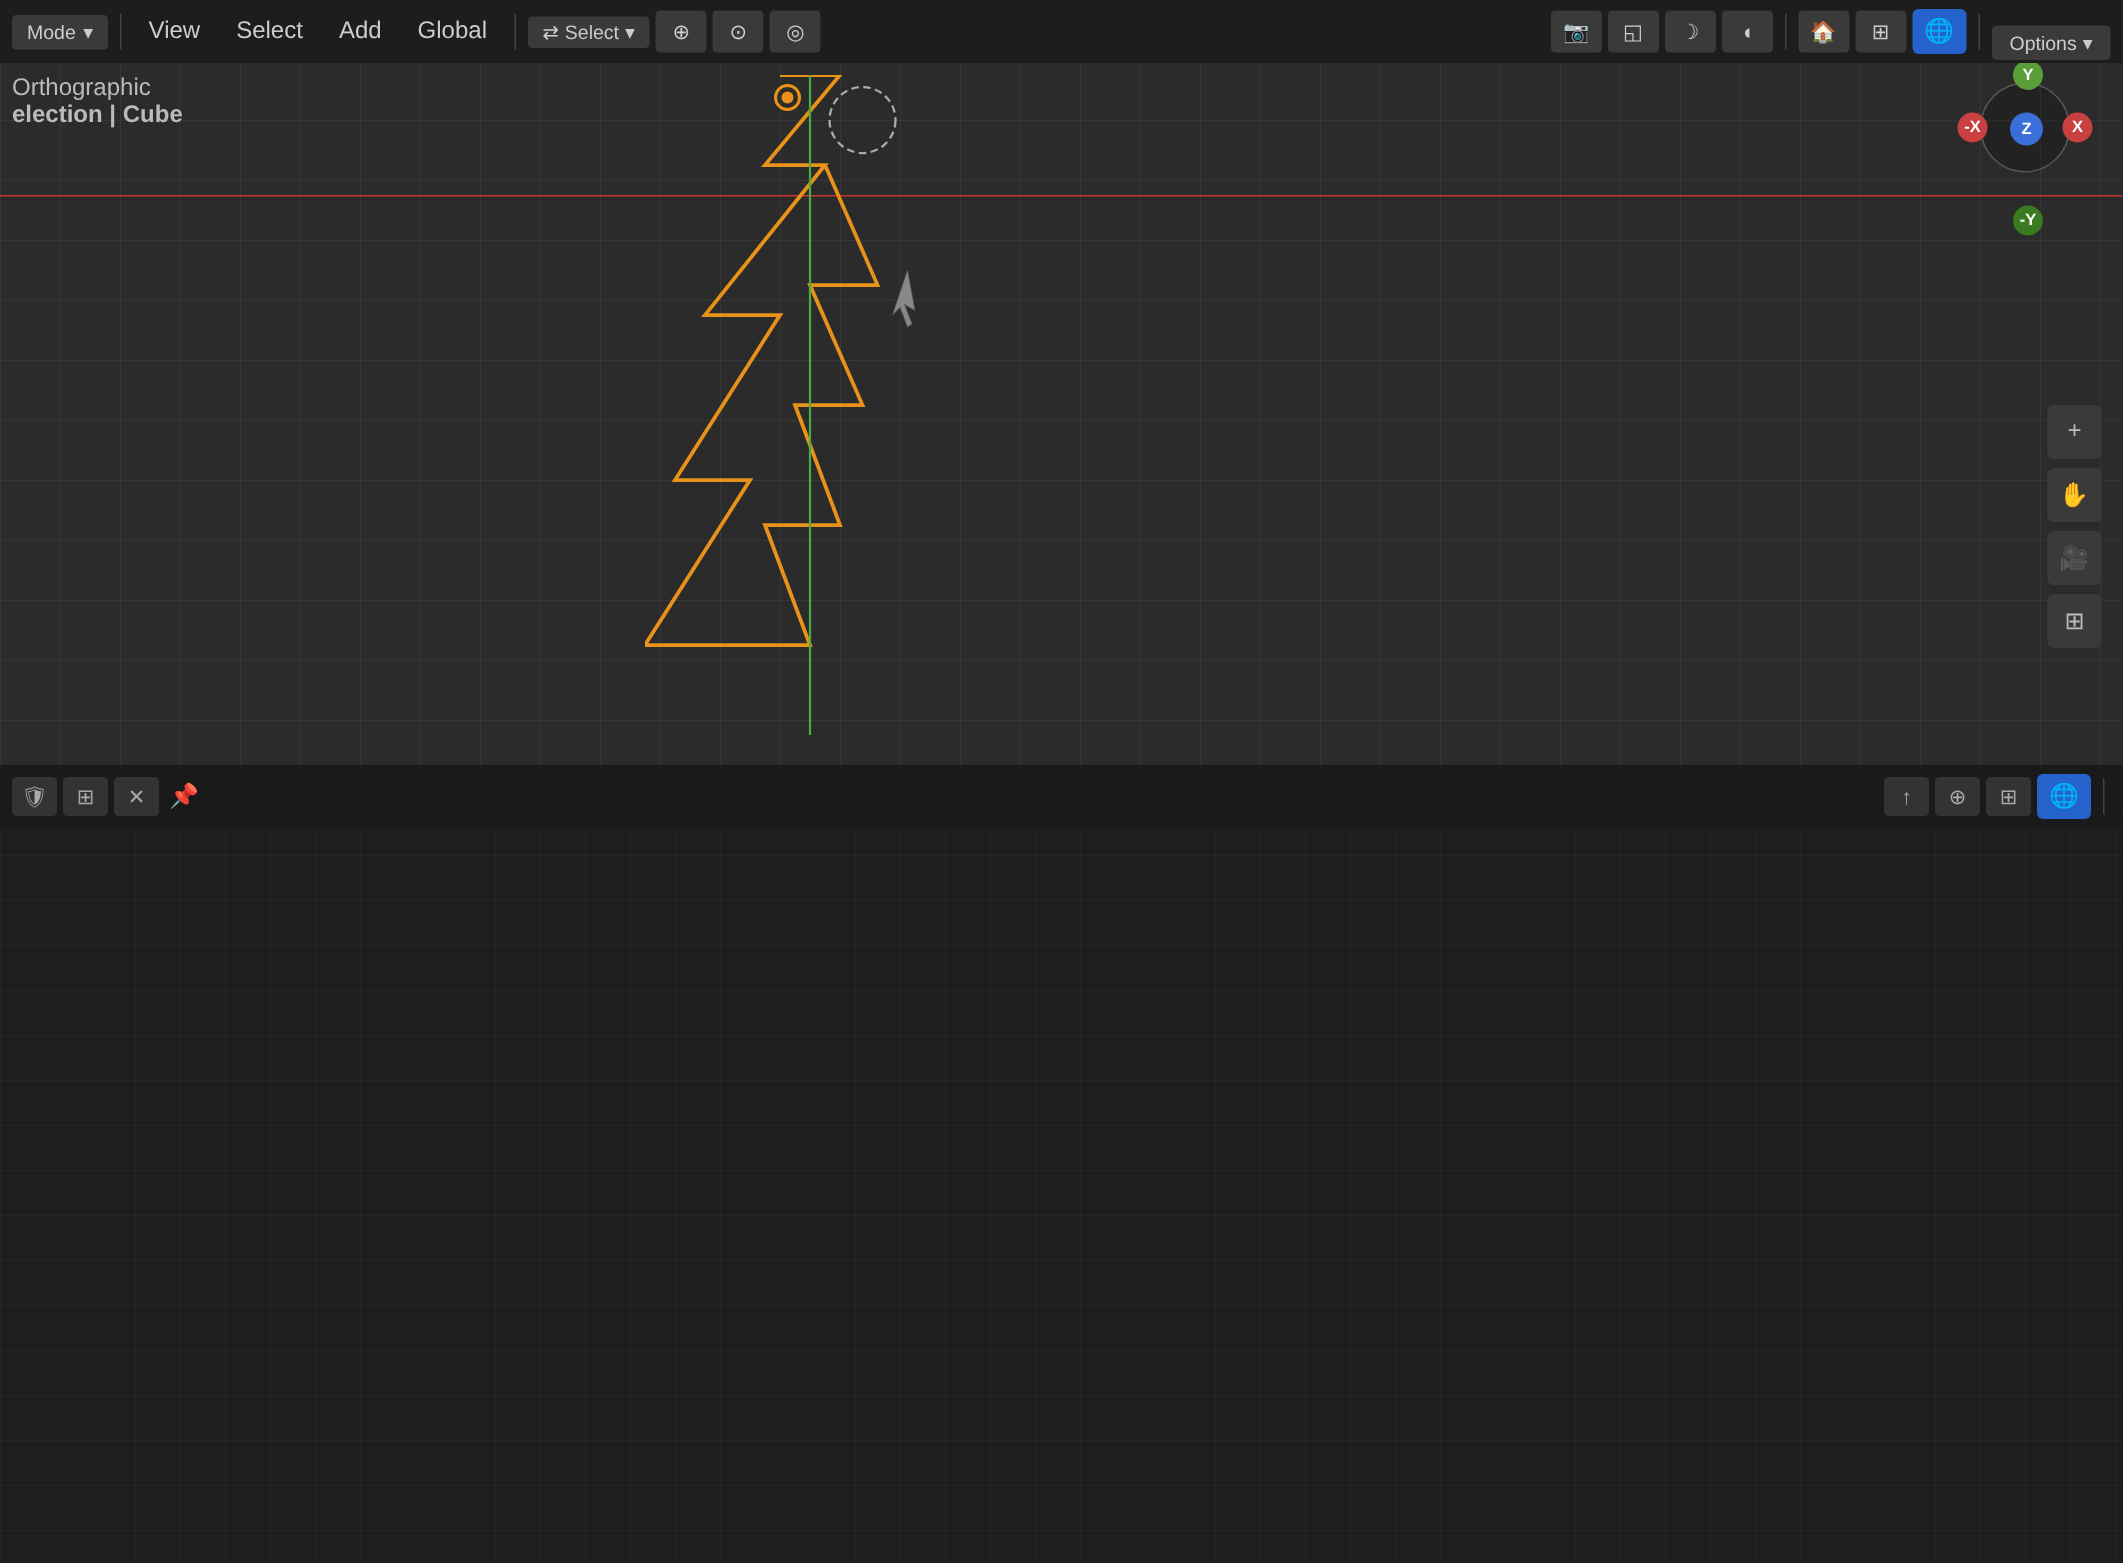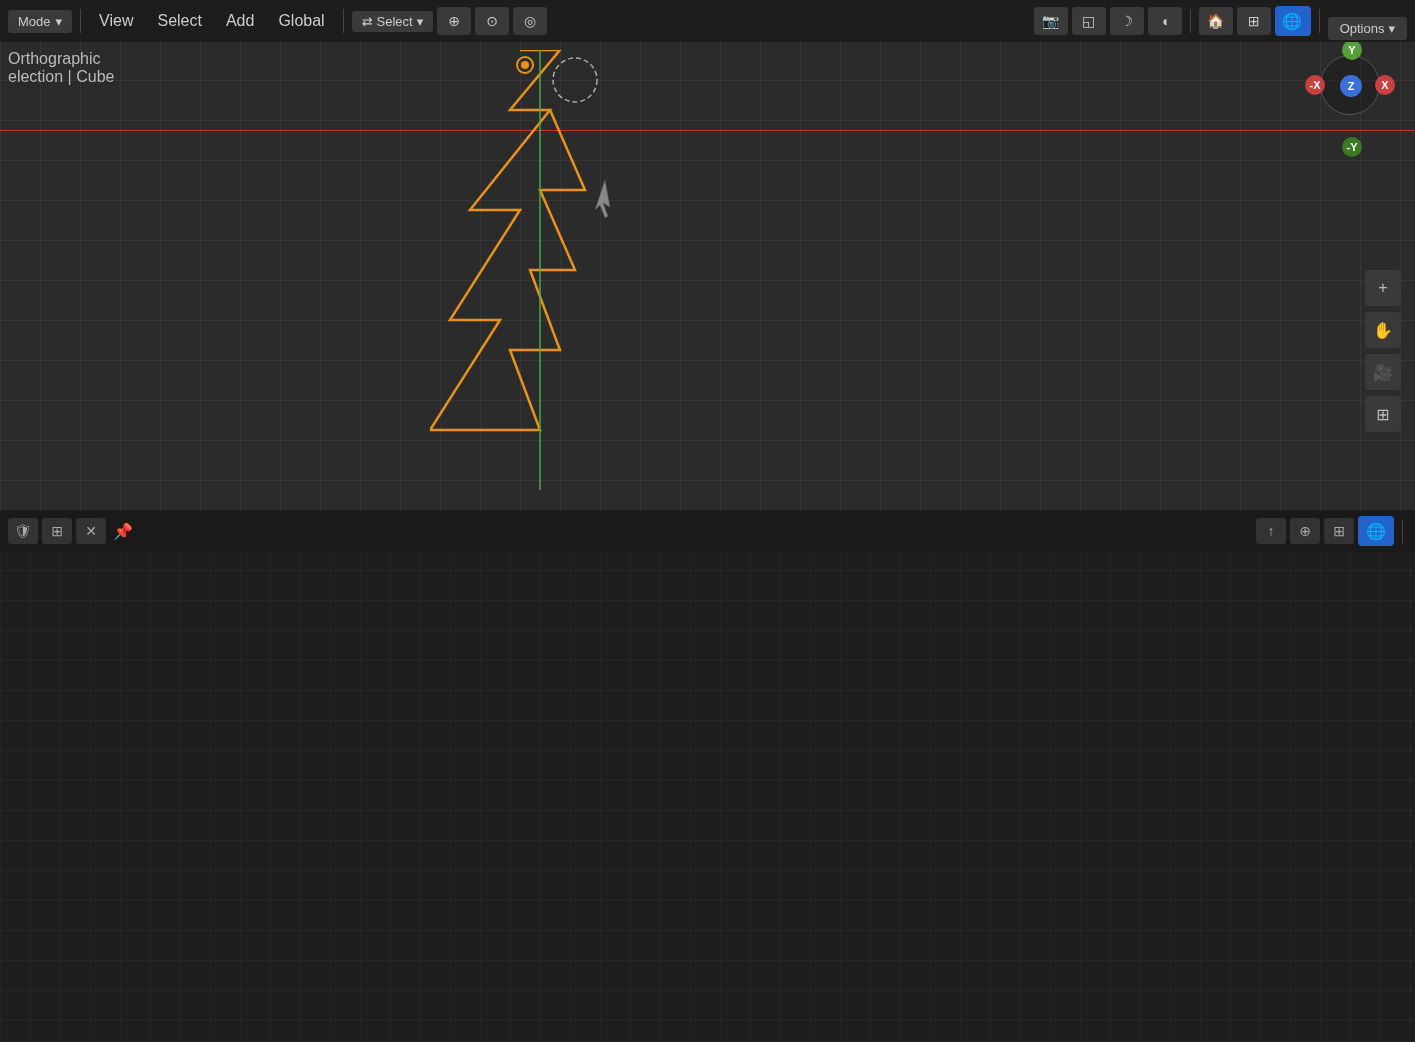--- a/index.html
+++ b/index.html
@@ -396,21 +396,21 @@
     <div class="separator-v"></div>
     <div class="options-btn">
       <span>Options</span>
       <span>▾</span>
     </div>
   </div>
 
   <div class="red-line"></div>
 
   <div class="vp-label" style="top:50px; left:8px;">Orthographic</div>
-  <div class="vp-label" style="top:68px; left:8px;">election | Cube</div>
+  <div class="vp-label" style="top:68px; left:8px;font-weight:bold;">election | Cube</div>
 
   <div class="gizmo-area">
     <div class="gizmo-circle"></div>
     <div class="axis-y">Y</div>
     <div class="axis-x-r">X</div>
     <div class="axis-x-l">-<span>X</span></div>
     <div class="axis-z">Z</div>
     <div class="axis-y-bot">-Y</div>
   </div>
 

